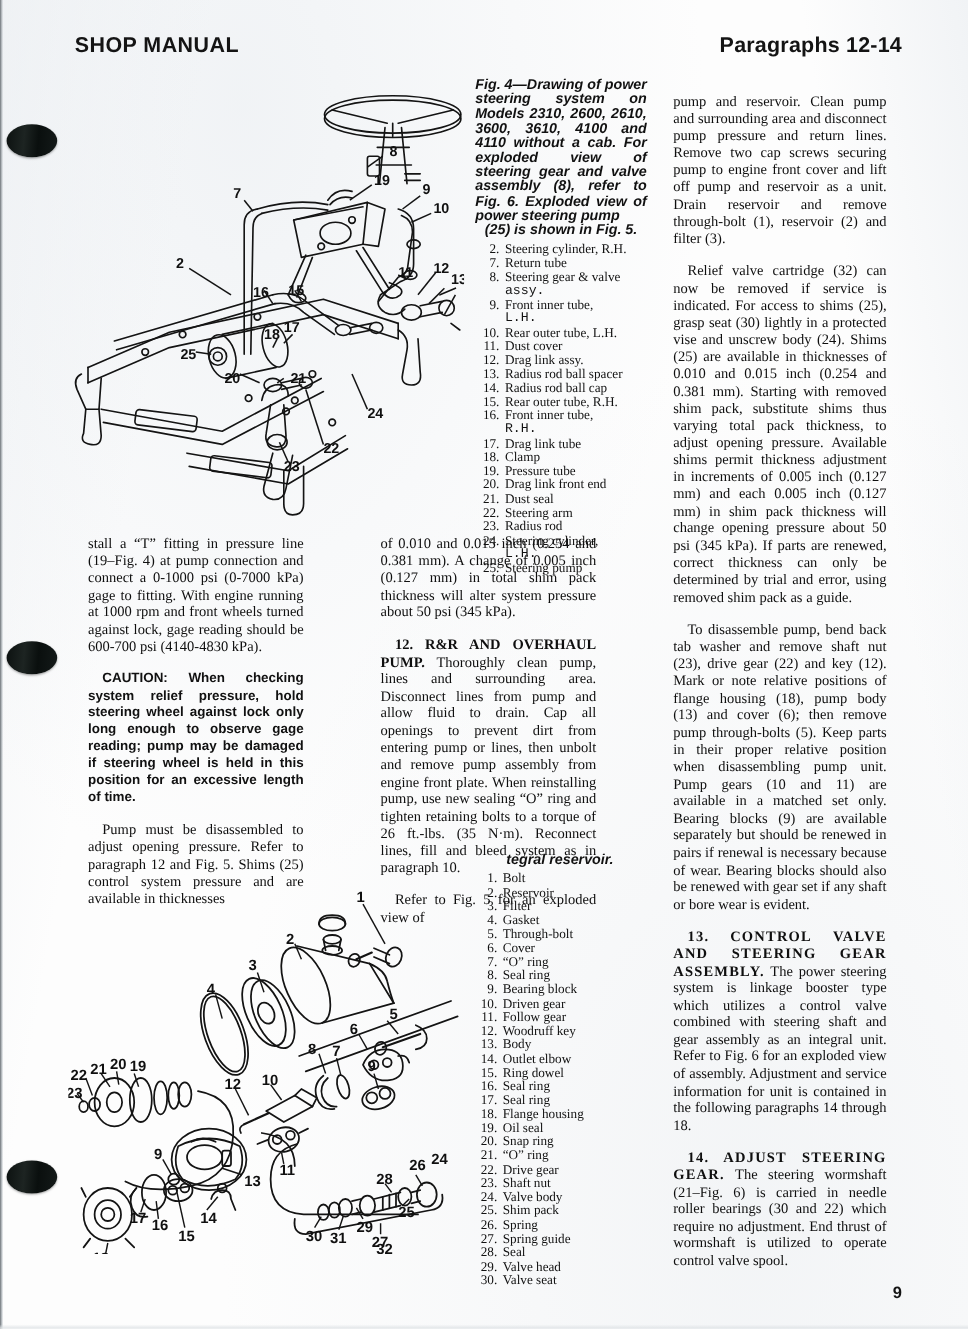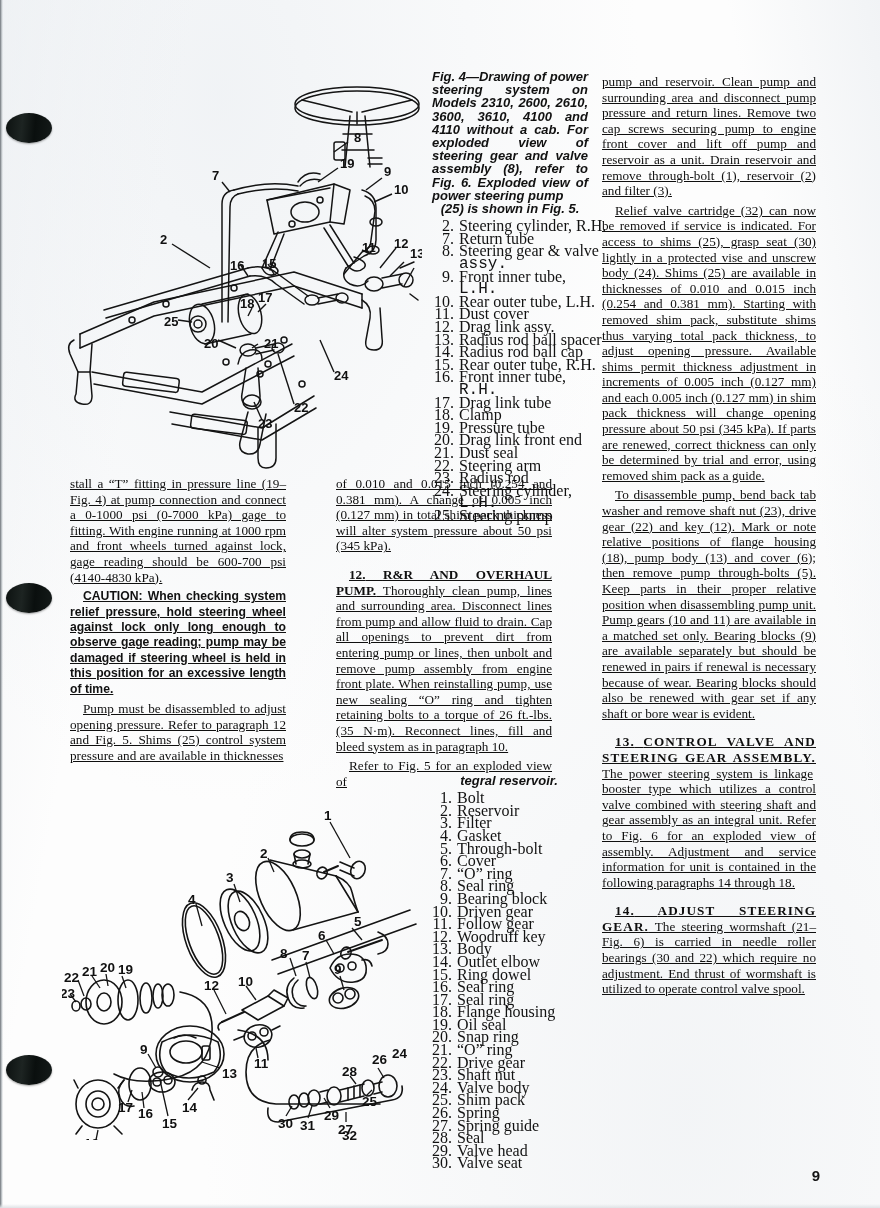--- a/index.html
+++ b/index.html
@@ -91,23 +91,22 @@
     position: absolute;
     font-family: "Liberation Serif", serif;
     font-size: 13.2px;
     line-height: 15.6px;
     text-align: justify;
     color: #0f0f0f;
     -webkit-hyphens: none;
     hyphens: none;
   }
   .col-text p {
-    margin: 4px;
+    margin: 14px;
     text-indent: 13px;
-    text-decoration: underline;
   }
   .col-text p.noindent { text-indent: 0; }
   .col-text p + p { margin-top: 0; }
 
   .caution {
     font-family: "Liberation Sans", sans-serif;
     font-weight: bold;
     font-size: 12.2px;
     line-height: 15.4px;
     text-align: justify;
@@ -135,21 +134,21 @@
     color: #111;
   }
   .fig-caption .last-line {
     display: block;
     text-align: center;
   }
 
   
   .legend {
     font-family: "Liberation Serif", serif;
-    font-size: 16px;
+    font-size: 12px;
     line-height: 12.6px;
     color: #121212;
     margin-top: 5px;
   }
   .legend .row {
     display: block;
     white-space: nowrap;
   }
   .legend .num {
     display: inline-block;
@@ -185,20 +184,24 @@
 
 <div id="page">
 
   <div id="scan-edge-left"></div>
   <div id="scan-edge-bottom"></div>
 
   <div class="punch-hole" id="hole-1"></div>
   <div class="punch-hole" id="hole-2"></div>
   <div class="punch-hole" id="hole-3"></div>
 
+  <div id="header">
+    <div class="hdr-left">SHOP MANUAL</div>
+    <div class="hdr-right">Paragraphs 12-14</div>
+  </div>
 
   <div class="figure-art" id="fig4-art" style="left:62px; top:72px; width:360px; height:400px;">
     <svg width="360" height="400" viewBox="0 0 360 400" xmlns="http://www.w3.org/2000/svg">
       <g fill="none" stroke="#141414" stroke-width="1.5" stroke-linecap="round" stroke-linejoin="round">
 
         <ellipse cx="295" cy="32" rx="62" ry="17"></ellipse>
         <ellipse cx="295" cy="36" rx="62" ry="17"></ellipse>
         <path d="M240 28 L290 40 M350 28 L300 40 M295 40 L295 52"></path>
 
         <path d="M288 44 L283 95 M303 44 L308 95"></path>

